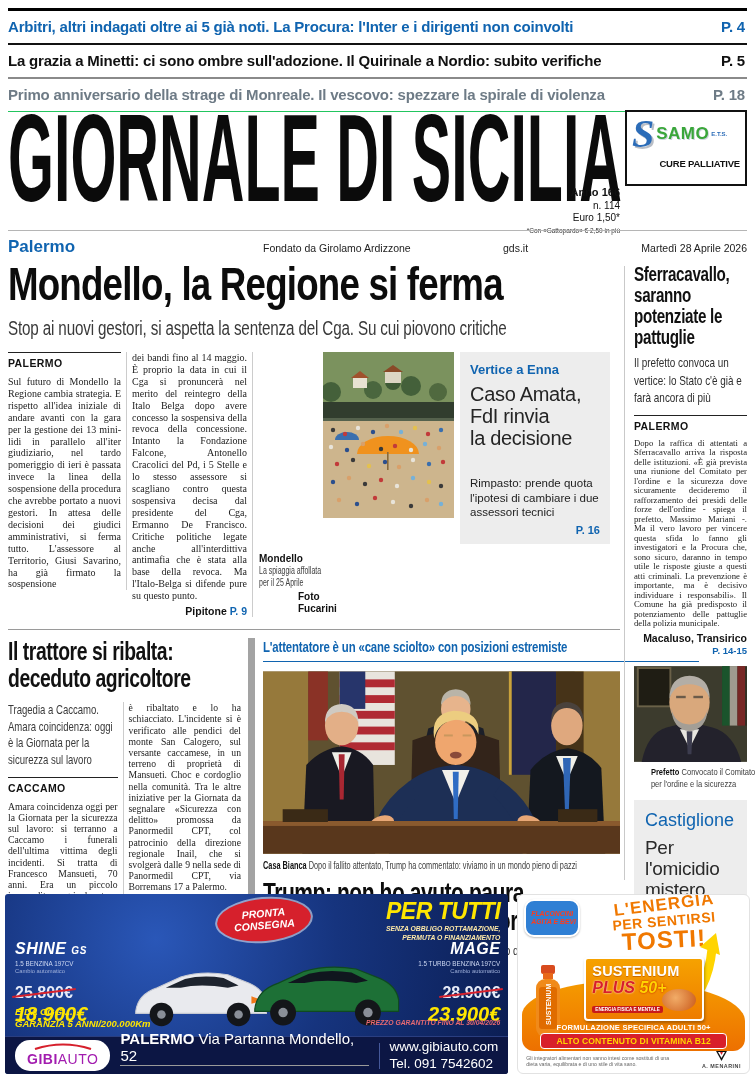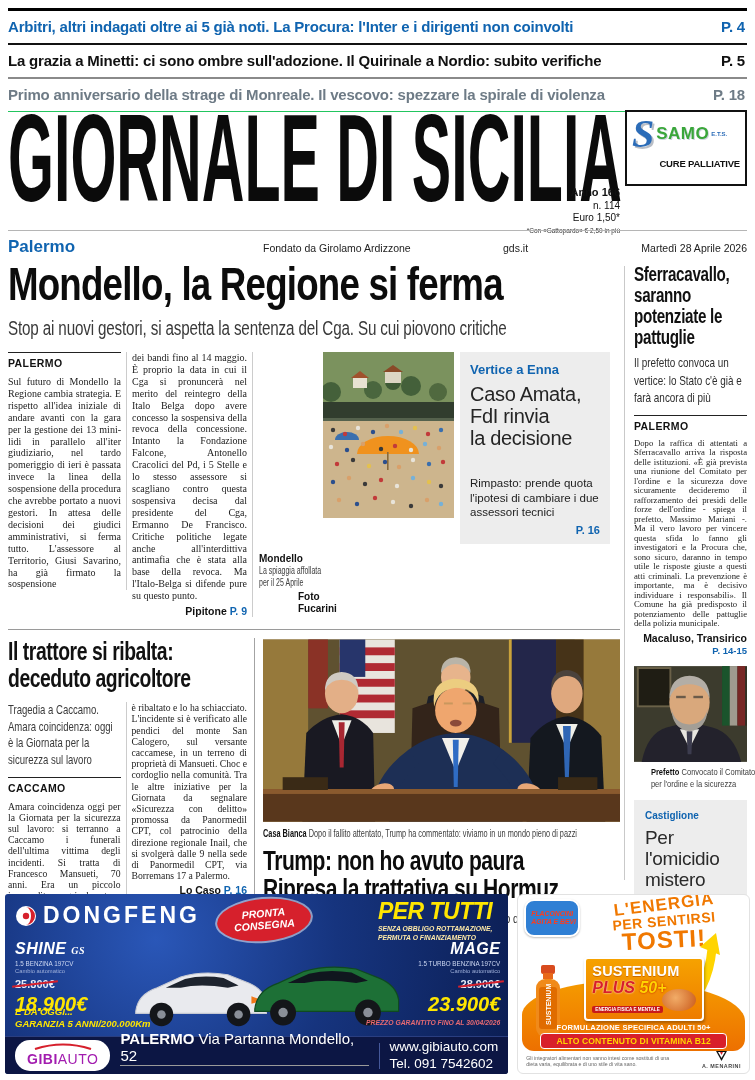--- a/index.html
+++ b/index.html
@@ -63,21 +63,21 @@
   .lead-cap .cr{font-weight:800; margin-top:2px;margin-left:39px;}
   .photo-frame{line-height:0;}
   .enna-box{width:150px; margin-left:6px; background:var(--boxgray); padding:10px 10px 8px; height:192px; display:flex; flex-direction:column;}
   .enna-kicker{color:var(--blue); font-weight:800; font-size:13px;}
   .enna-h{font-size:20px; color:#252525; font-weight:400; line-height:1.1; letter-spacing:-.3px; margin-top:6px;}
   .enna-t{font-size:11.5px; color:#222; line-height:1.28; margin-top:auto;}
   .enna-pg{text-align:right; font-size:11px; margin-top:4px;}
 
   
   .row2{display:flex; margin-top:12px; border-top:1.5px solid #9a9a9a; padding-top:8px;}
-  .col-left{width:247px; padding-right:7px; border-right:1px solid #a3a3a3;}
+  .col-left{width:247px; padding-right:7px; border-right:7px solid #a3a3a3;}
   .col-center{flex:1; padding-left:8px;}
 
   .trac-h2{font-size:26px; font-weight:800; line-height:1.04; letter-spacing:-.6px; width:134%; transform:scaleX(.745);}
   .trac-cols{display:flex; margin-top:10px;}
   .trac-a{width:119px; padding-right:5px; border-right:1px solid #ccc;}
   .trac-b{width:121px; padding-left:5px;}
   .trac-stand{font-size:13px; color:#3a3a3a; line-height:1.28; width:136%; transform:scaleX(.735); margin-bottom:8px;}
   .trac-body{font-size:9.7px; line-height:11.2px;}
 
   .milano{margin-top:10px; border-top:1px solid #9a9a9a; padding-top:7px;}
@@ -100,43 +100,43 @@
   .rail{position:absolute; left:634px; top:264px; width:113px;}
   .rail-h2{font-size:20px; font-weight:800; line-height:1.05; letter-spacing:-.4px; width:131%; transform:scaleX(.76);}
   .rail-stand{margin-top:6px; font-size:13.5px; color:#2e2e2e; line-height:1.3; width:136%; transform:scaleX(.735);}
   .rail-sec{margin-top:8px;}
   .rail-body{font-size:8.7px; line-height:9.5px;}
   .rail-byline{text-align:right; font-size:9.5px; margin-top:2px; line-height:1.25;}
   .rail-photo{margin-top:8px; line-height:0;}
   .rail-cap{font-size:9.8px; color:#3c3c3c; margin-top:3px; line-height:1.22; width:130%; transform:scaleX(.77);}
   .rail-cap .b{font-weight:800; color:#111;}
   .cast-box{margin-top:10px; background:var(--boxgray); padding:10px 11px 8px;}
-  .cast-kicker{color:var(--blue); font-weight:700; font-size:10px;}
+  .cast-kicker{color:var(--blue); font-weight:400; font-size:18px;}
   .cast-h{font-size:19px; color:#2a2a2a; font-weight:400; line-height:1.12; letter-spacing:-.3px; margin-top:6px;}
   .cast-by{text-align:right; font-size:10px; margin-top:10px;}
 
   
   .ads{position:absolute; left:5px; right:5px; top:894px; height:180px; display:flex; gap:9px;}
   .ad-df{position:relative; width:504px; height:180px; border-radius:3px; overflow:hidden;
          background:radial-gradient(circle at 30% 25%, #2a57b8 0%, #16347e 48%, #0b1d52 100%);}
   .df-brandrow{position:absolute; left:10px; top:8px; display:flex; align-items:center; gap:6px;}
   .df-brand{color:#fff; font-weight:800; font-size:23px; letter-spacing:3px;}
   .df-badge{position:absolute; left:212px; top:5px; width:94px; height:42px; background:#d6202c; border-radius:50%;
             transform:rotate(-5deg); display:flex; align-items:center; justify-content:center; text-align:center;
             color:#fff; font-weight:800; font-style:italic; font-size:10.5px; line-height:1.1; box-shadow:0 0 0 2px rgba(255,255,255,.5);}
-  .df-offer{position:absolute; right:16px; top:4px; text-align:left;}
+  .df-offer{position:absolute; right:8px; top:4px; text-align:right;}
   .df-offer .t{color:#ffe600; font-weight:800; font-style:italic; font-size:23px; letter-spacing:-.5px;}
   .df-offer .s{color:#ffeaa8; font-weight:700; font-size:6.8px; line-height:1.3; font-style:italic;}
   .df-spec{position:absolute; top:46px; width:110px; color:#fff;}
   .df-spec.l{left:10px;} .df-spec.r{right:8px; text-align:right;}
   .df-name{font-style:italic; font-weight:800; font-size:16px; letter-spacing:.5px;}
-  .df-name .trim{font-size:10px; font-weight:700;font-family:Liberation Serif, serif;}
+  .df-name .trim{font-size:10px; font-weight:700;}
   .df-eng{font-size:6.3px; color:#cdd8f2; margin-top:2px;}
   .df-gb{font-size:5.8px; color:#9fb0da; margin-top:1px;}
-  .df-old{font-size:11px; font-weight:700; color:#e8ecf8; margin-top:4px; position:relative; display:inline-block;}
+  .df-old{font-size:16px; font-weight:700; color:#e8ecf8; margin-top:10px; position:relative; display:inline-block;}
   .df-old::after{content:""; position:absolute; left:-3px; right:-3px; top:45%; border-top:2.5px solid #d6202c; transform:rotate(-7deg);}
   .df-price{font-size:20px; font-weight:800; font-style:italic; color:#ffe600; margin-top:1px;}
   .df-cars{position:absolute; left:120px; top:52px; width:280px; height:90px;}
   .df-war{position:absolute; left:10px; bottom:44px; color:#ffe600; font-style:italic; font-weight:800; font-size:9.5px; line-height:1.25;}
   .df-guar{position:absolute; right:8px; bottom:48px; color:#e86a72; font-style:italic; font-weight:800; font-size:6.8px;}
   .df-bar{position:absolute; left:0; right:0; bottom:0; height:38px; background:#0c1644; border-top:1px solid #2a3e80;
           display:flex; align-items:center; gap:10px; padding:0 10px; color:#fff;}
   .gibi-pill{background:#fff; border-radius:15px; padding:3px 12px 4px; line-height:1; text-align:center;}
   .gibi-arc{display:block; margin:0 auto 1px;}
   .gibi-txt{font-size:14px; letter-spacing:.5px; color:#a21caf;}
@@ -356,20 +356,21 @@
                 <polygon points="44,57 48,57 47,75 45,75" fill="#7a3a3a"></polygon>
                 <ellipse cx="40" cy="32" rx="2" ry="1.2" fill="#4a3a2e"></ellipse>
                   <ellipse cx="52" cy="32" rx="2" ry="1.2" fill="#4a3a2e"></ellipse>
               </svg>
             </div>
           </div>
         </div>
       </div>
 
       <div class="col-center">
+        <div class="att-h"><span class="cx cx76">L'attentatore è un «cane sciolto» con posizioni estremiste</span></div>
         <div class="photo-frame">
           <svg width="357" height="185" viewBox="0 0 363 185">
             <rect width="363" height="185" fill="#7a6536"></rect>
             <rect x="0" width="46" height="185" fill="#96793b"></rect>
               <rect x="317" width="46" height="185" fill="#96793b"></rect>
             <rect x="46" width="271" height="185" fill="#5f5130"></rect>
             <rect x="46" y="0" width="20" height="70" fill="#8a3226"></rect>
             <rect x="78" y="0" width="56" height="95" fill="#e8e4dd"></rect>
             <rect x="78" y="8" width="56" height="8" fill="#b02a33"></rect>
               <rect x="78" y="24" width="56" height="8" fill="#b02a33"></rect>
@@ -469,28 +470,20 @@
       <div class="cast-by">
         <span style="font-weight:800;">Lo Porto</span>
         <span class="pg-ref">P. 11</span>
       </div>
     </div>
   </div>
 
   <div class="ads">
 
     <div class="ad-df">
-      <div class="df-brandrow">
-        <svg width="22" height="22">
-          <circle cx="11" cy="11" r="10" fill="#fff"></circle>
-          <path d="M11,2 A9,9 0 0 1 11,20 A5,9 0 0 0 11,2 Z" fill="#d6202c"></path>
-          <circle cx="11" cy="11" r="3.2" fill="#d6202c"></circle>
-        </svg>
-        <span class="df-brand">DONGFENG</span>
-      </div>
       <div class="df-badge">PRONTA CONSEGNA</div>
       <div class="df-offer">
         <div class="t">PER TUTTI</div>
         <div class="s">SENZA OBBLIGO ROTTAMAZIONE,</div>
         <div class="s">PERMUTA O FINANZIAMENTO</div>
       </div>
       <div class="df-spec l">
         <div class="df-name"><span>SHINE</span> <span class="trim">GS</span></div>
         <div class="df-eng">1.5 BENZINA 197CV</div>
         <div class="df-gb">Cambio automatico</div>

